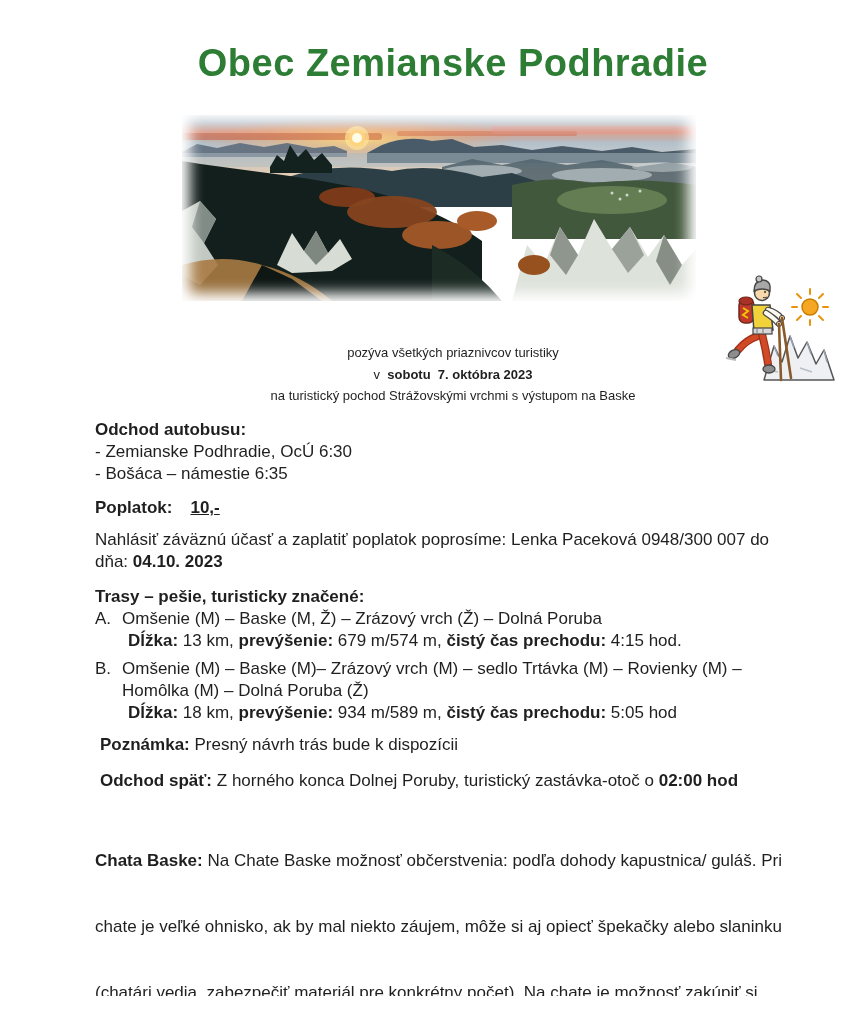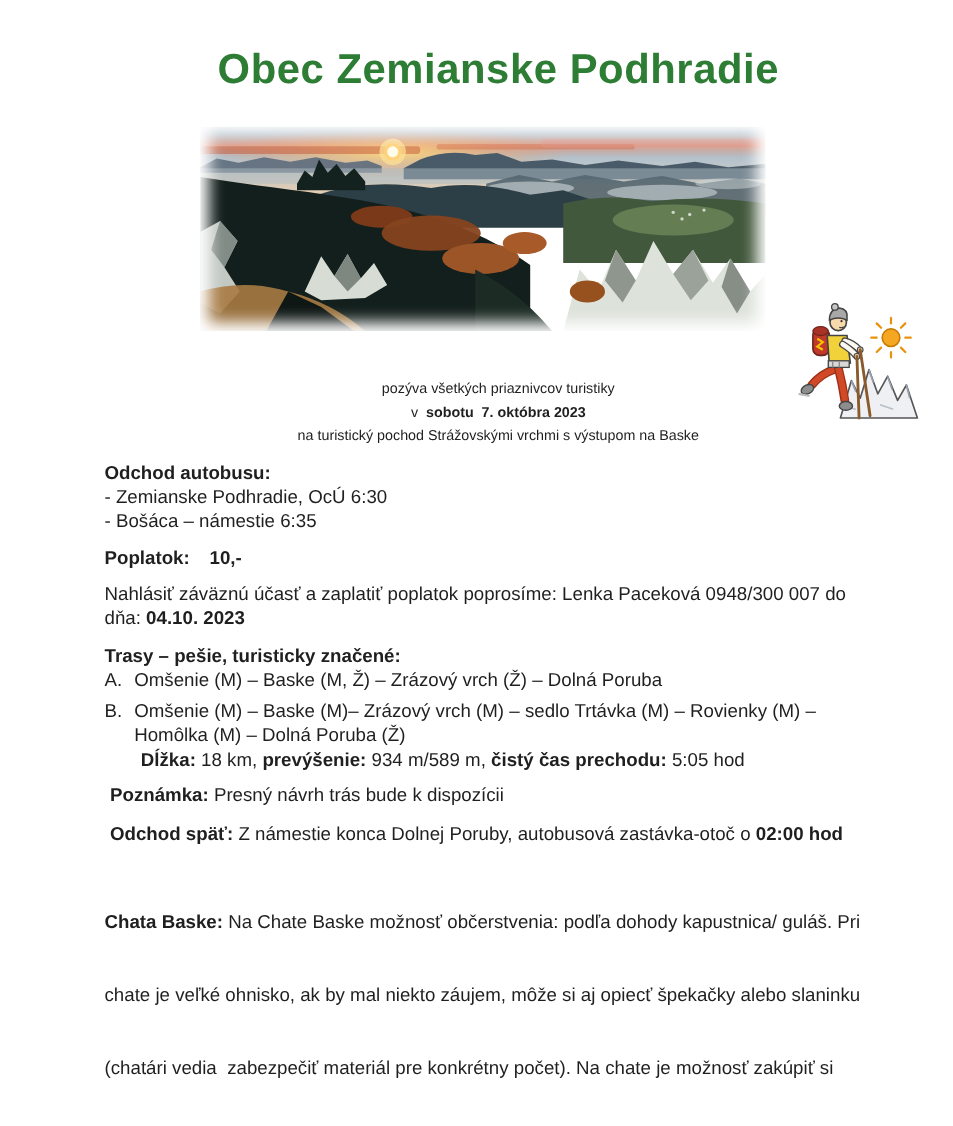--- a/index.html
+++ b/index.html
@@ -23,21 +23,21 @@
   .invite{top:342px;font-size:13px;line-height:21.5px;}
   .invite .pre{white-space:pre-wrap;}
   .content{
     position:absolute;left:95px;top:419px;width:752px;
     font-size:17px;line-height:22px;
   }
   .content div{white-space:pre-wrap;}
   b{font-weight:bold;}
   .mt12{margin-top:12px;} .mt10{margin-top:10px;} .mt13{margin-top:13px;}
   .mt6{margin-top:6px;} .mt14{margin-top:14px;}
-  .fee-val{margin-left:18px;}
+  .fee-val{margin-left:18px;text-decoration:underline;}
   .route-line{display:flex;}
   .route-line .marker{flex:none;width:27px;}
   .route-cont{padding-left:27px;}
   .detail{padding-left:33px;}
   .ind{padding-left:5px;}
 </style>
 </head>
 <body>
 
 <div class="page">
@@ -172,28 +172,29 @@
     <div>- Bošáca – námestie 6:35</div>
 
     <div class="mt12"><b>Poplatok:</b><b class="fee-val">10,-</b></div>
 
     <div class="mt10">Nahlásiť záväznú účasť a zaplatiť poplatok poprosíme: Lenka Paceková 0948/300 007 do</div>
     <div><span>dňa: </span><b>04.10. 2023</b></div>
 
     <div class="mt13"><b>Trasy – pešie, turisticky značené:</b></div>
 
     <div class="route-line"><span class="marker">A.</span><span>Omšenie (M) – Baske (M, Ž) – Zrázový vrch (Ž) – Dolná Poruba</span></div>
+    <div class="detail"><b>Dĺžka:</b><span> 13 km, </span><b>prevýšenie:</b><span> 679 m/574 m, </span><b>čistý čas prechodu:</b><span> 4:15 hod.</span></div>
 
     <div class="route-line mt6"><span class="marker">B.</span><span>Omšenie (M) – Baske (M)– Zrázový vrch (M) – sedlo Trtávka (M) – Rovienky (M) –</span></div>
     <div class="route-cont">Homôlka (M) – Dolná Poruba (Ž)</div>
     <div class="detail"><b>Dĺžka:</b><span> 18 km, </span><b>prevýšenie:</b><span> 934 m/589 m, </span><b>čistý čas prechodu:</b><span> 5:05 hod</span></div>
 
     <div class="mt10 ind"><b>Poznámka:</b><span> Presný návrh trás bude k dispozícii</span></div>
 
-    <div class="mt14 ind"><b>Odchod späť:</b><span> Z námestie konca Dolnej Poruby, autobusová zastávka-otoč o </span><b>02:00 hod</b></div>
+    <div class="mt14 ind"><b>Odchod späť:</b><span> Z horného konca Dolnej Poruby, turistický zastávka-otoč o </span><b>02:00 hod</b></div>
 
     <div class="mt14">
       <div><b>Chata Baske:</b><span> Na Chate Baske možnosť občerstvenia: podľa dohody kapustnica/ guláš. Pri</span></div>
       <div>chate je veľké ohnisko, ak by mal niekto záujem, môže si aj opiecť špekačky alebo slaninku</div>
       <div>(chatári vedia  zabezpečiť materiál pre konkrétny počet). Na chate je možnosť zakúpiť si</div>
       
       
       
     </div>
 

